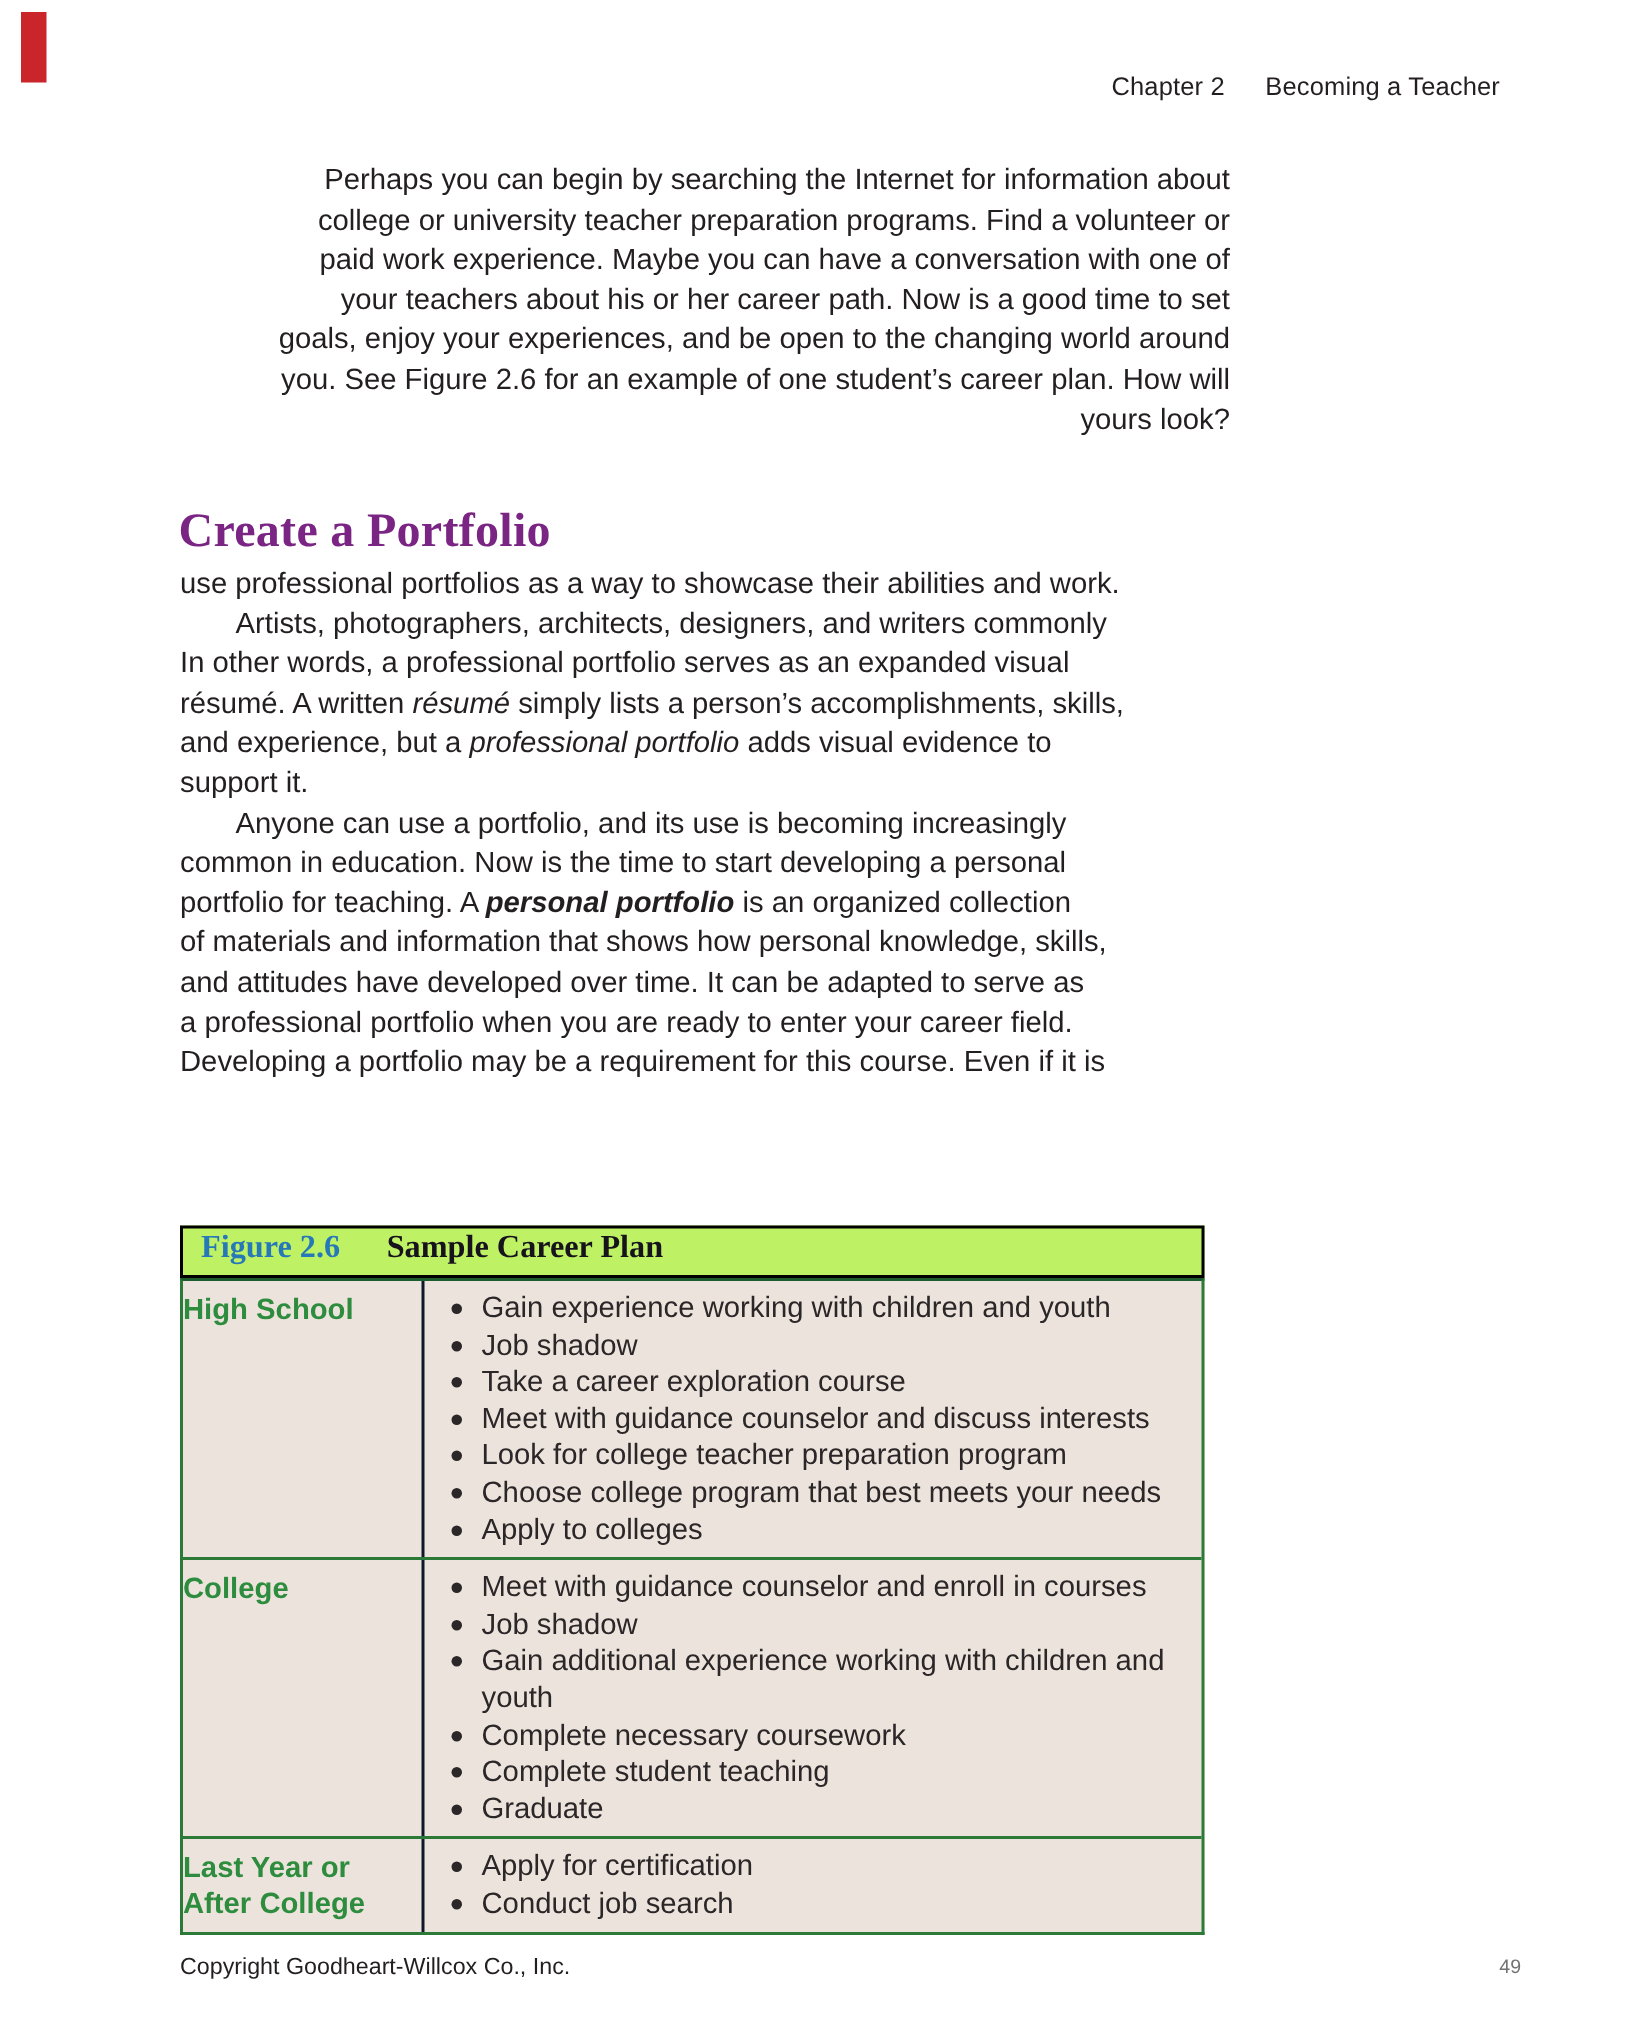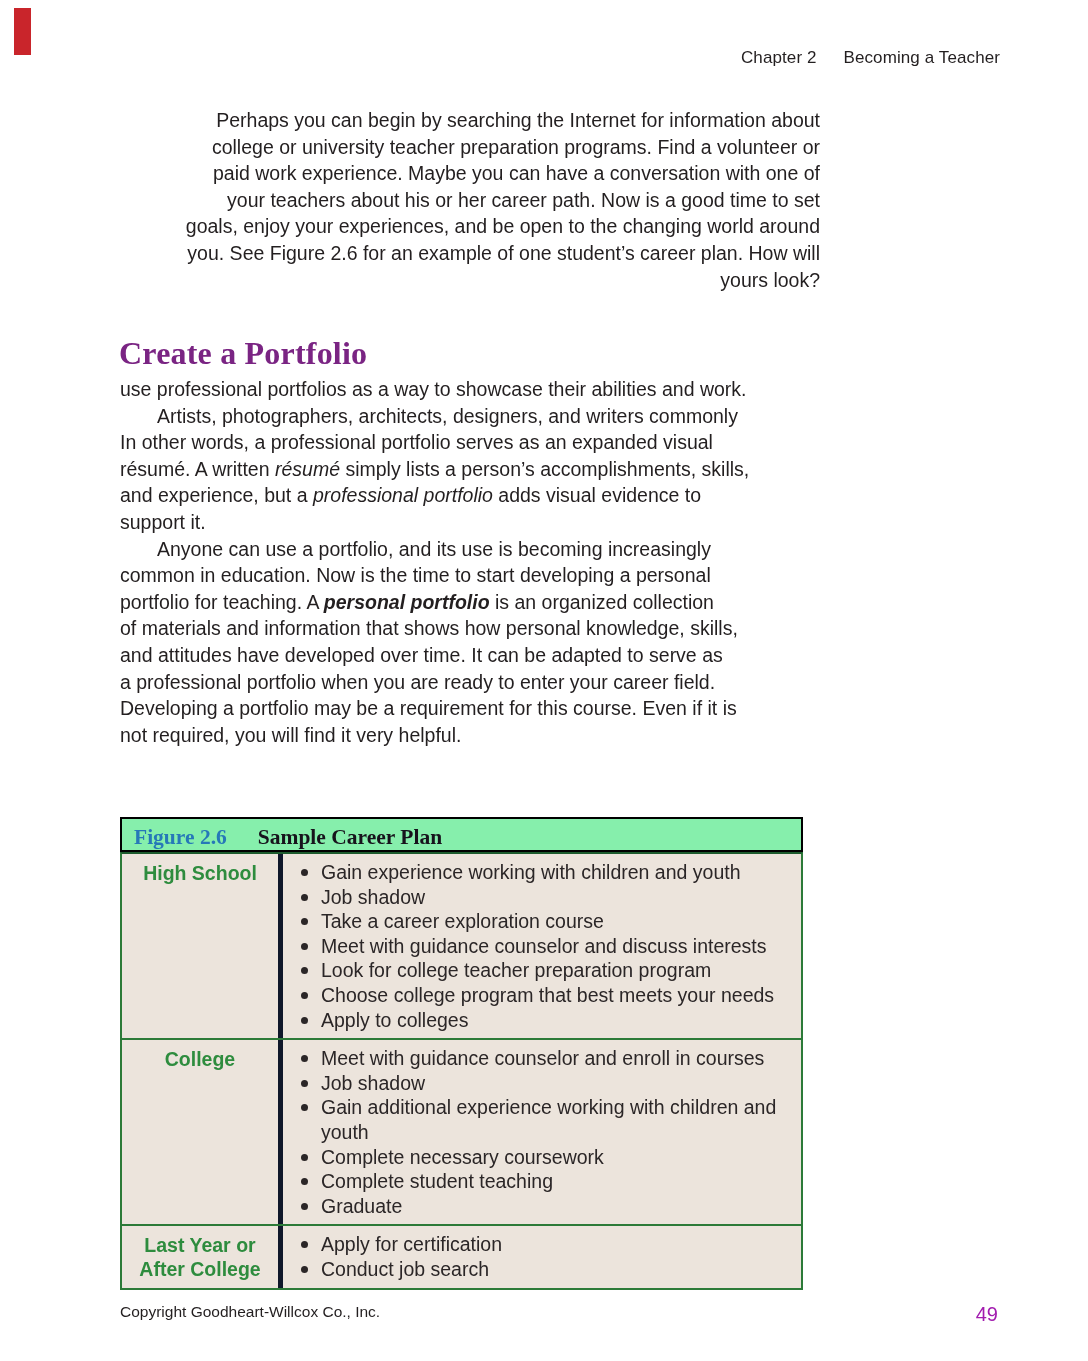--- a/index.html
+++ b/index.html
@@ -36,60 +36,60 @@
     font-weight:bold; font-size:32px; line-height:40px;
     color:#7a2483; letter-spacing:0.2px;
   }
 
   .body-paragraphs { position:absolute; left:120px; top:376px; width:700px; }
 
   
   .figure { position:absolute; left:120px; top:817px; width:683px; }
   .figure-header {
     box-sizing:border-box;
-    background:#86efac;
+    background:#bef264;
     border:2px solid #000000;
     height:35px;
-    display:flex; align-items:flex-end;
+    display:flex; align-items:flex-start;
     font-family:"Liberation Serif", serif; font-weight:bold; font-size:21.5px;
   }
   .figure-label { color:#2678b8; margin-left:12px; }
   .figure-title { color:#17131c; margin-left:31px; }
 
   .figure-body {
     box-sizing:border-box;
     background:#ece4dc;
     border:2px solid #2c7a38;
     border-top:2px solid #1d5c2e;
   }
   .frow { display:flex; }
   .frow + .frow { border-top:2px solid #2c7a38; }
   .stage {
     box-sizing:border-box;
     width:161px; flex:0 0 161px;
-    border-right:5px solid #0f172a;
-    text-align:center; padding-top:8px;
+    border-right:2px solid #0f172a;
+    text-align:left; padding-top:8px;
     font-weight:bold; font-size:19.5px; line-height:23.5px;
     color:#2e8c3e;
   }
   .items { flex:1 1 auto; padding:6px 6px 6px 16px; box-sizing:border-box; }
   .item { display:flex; }
   .item .marker { flex:0 0 22px; }
   .item .marker::before {
     content:""; display:block;
     width:7px; height:7px; border-radius:50%;
     background:#2b2627; margin-top:9px; margin-left:2px;
   }
   .item .itext {
     font-size:19.5px; line-height:24.6px; color:#2b2627;
   }
   .itext .iline { white-space:nowrap; }
 
   .footer-left  { position:absolute; left:120px; top:1303px; font-size:15.5px; color:#231f20; }
-  .footer-right { position:absolute; right:86px; top:1303px; font-size:20px; color:#a21caf; }
+  .footer-right { position:absolute; right:70px; top:1303px; font-size:13px; color:#737373; }
 </style>
 </head>
 <body>
 
 <div class="page">
 
   <div class="red-mark"></div>
 
   <div class="chapter-header">
     <span class="chapter-num">Chapter 2</span><span>Becoming a Teacher</span>
@@ -117,21 +117,20 @@
         <div class="tline"><span>support it.</span></div>
       </div>
     <div>
         <div class="tline indent"><span>Anyone can use a portfolio, and its use is becoming increasingly</span></div>
         <div class="tline"><span>common in education. Now is the time to start developing a personal</span></div>
         <div class="tline"><span>portfolio for teaching. A </span><span class="bi">personal portfolio</span><span> is an organized collection</span></div>
         <div class="tline"><span>of materials and information that shows how personal knowledge, skills,</span></div>
         <div class="tline"><span>and attitudes have developed over time. It can be adapted to serve as</span></div>
         <div class="tline"><span>a professional portfolio when you are ready to enter your career field.</span></div>
         <div class="tline"><span>Developing a portfolio may be a requirement for this course. Even if it is</span></div>
-        <div class="tline"><span>not required, you will find it very helpful.</span></div>
       </div>
   </div>
 
   <div class="figure">
     <div class="figure-header">
       <span class="figure-label">Figure 2.6</span>
       <span class="figure-title">Sample Career Plan</span>
     </div>
     <div class="figure-body">
         <div class="frow" style="min-height: 179px;">

